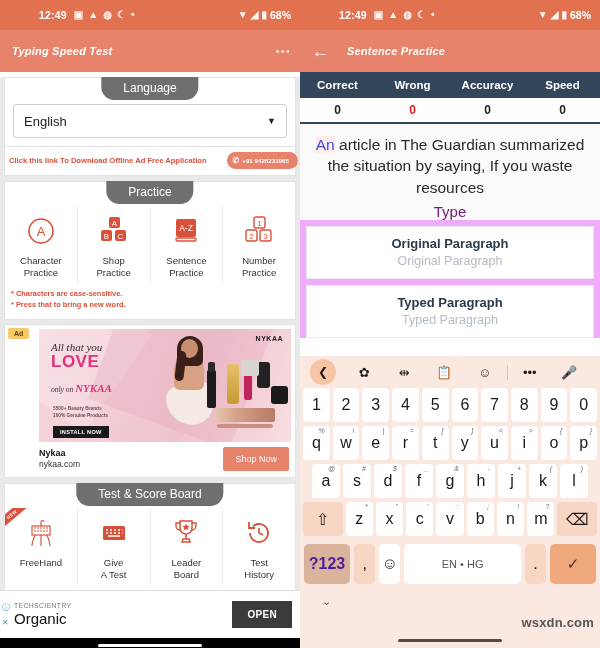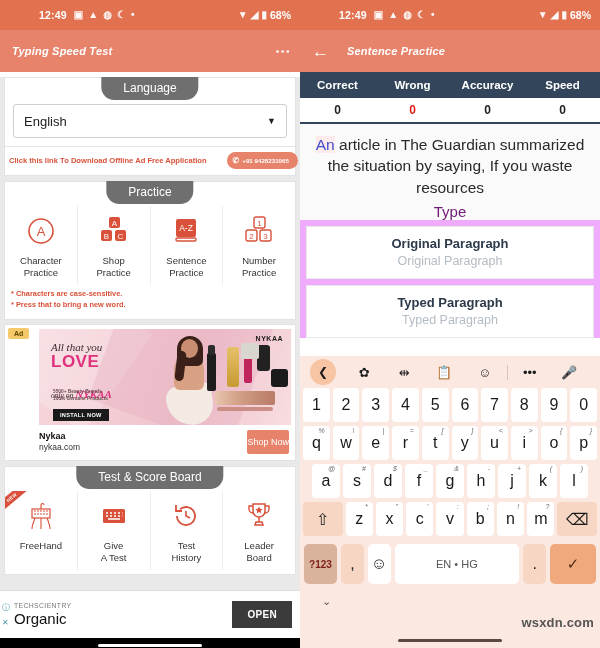--- a/index.html
+++ b/index.html
@@ -81,50 +81,50 @@
     padding:3px 6px 5px;
   }
 
   
   .ad-card { background:#fff; margin:4px 4px 0; border:1px solid #e3e3e3; position:relative; }
   .ad-badge {
     position:absolute; top:3px; left:3px; background:#f5c86a; color:#5b4800;
     font-size:7px; padding:2px 6px; border-radius:2px; z-index:3; font-weight:bold;
   }
   .ad-banner {
-    height:96px; margin:4px 4px 0 34px; position:relative; overflow:hidden;
+    height:113px; margin:4px 4px 0 34px; position:relative; overflow:hidden;
     background:linear-gradient(110deg,#f6d8dc 0%,#f3ccd4 35%,#eec3cd 60%,#f7dde0 100%);
   }
   .ad-shape1 { position:absolute; width:120px; height:120px; background:rgba(255,255,255,.22);
     transform:rotate(35deg); left:-30px; top:-40px; }
   .ad-shape2 { position:absolute; width:150px; height:160px; background:rgba(228,170,186,.35);
     transform:rotate(20deg); right:30px; top:-60px; }
   .ad-title { position:absolute; left:12px; top:12px; }
   .ad-t1 { font-family:"Liberation Serif", serif; font-style:italic; font-size:11px; color:#3a2a2e; }
   .ad-t2 { font-size:17px; font-weight:bold; color:#e0327c; letter-spacing:.5px; line-height:1; }
-  .ad-t3 { font-family:"Liberation Serif", serif; font-style:italic; font-size:7.5px; color:#3a2a2e; margin-top:18px; }
+  .ad-t3 { font-family:"Liberation Serif", serif; font-style:italic; font-size:7.5px; color:#3a2a2e; margin-top:12px; }
   .ad-brand-in { font-size:11px; font-weight:bold; color:#e0327c; font-style:italic; }
   .ad-bullets { position:absolute; left:14px; bottom:22px; font-size:4.8px; color:#6a4a52; line-height:1.6; font-weight:bold; }
   .ad-cta { position:absolute; left:14px; bottom:4px; background:#1a1a1a; color:#fff;
     font-size:5.6px; padding:3px 7px; font-weight:bold; letter-spacing:.3px; }
   .ad-logo { position:absolute; right:8px; top:6px; font-size:7px; font-weight:bold; color:#1a1a1a; letter-spacing:.5px; }
   .ad-model { position:absolute; right:72px; top:8px; width:54px; height:92px; }
   .ad-model .head { position:absolute; left:16px; top:2px; width:17px; height:19px; background:#c98e72; border-radius:50%; }
   .ad-model .hair { position:absolute; left:12px; top:-1px; width:26px; height:30px; background:#3a2018; border-radius:14px 14px 6px 9px; }
   .ad-model .hair2 { position:absolute; left:11px; top:14px; width:9px; height:30px; background:#3a2018; border-radius:6px; transform:rotate(7deg); }
   .ad-model .body { position:absolute; left:9px; top:19px; width:30px; height:34px; background:#d9a183; border-radius:13px 13px 6px 6px; }
   .ad-model .legs { position:absolute; left:2px; top:48px; width:46px; height:40px; background:#f3eae4; border-radius:12px 6px 20px 26px; transform:rotate(-8deg); }
   .ad-products { position:absolute; right:2px; bottom:4px; width:86px; height:78px; }
   .pr { position:absolute; border-radius:2px; }
   .ad-footer { display:flex; align-items:center; padding:5px 6px 6px 34px; }
   .ad-name { font-size:9px; font-weight:bold; color:#111; }
   .ad-url { font-size:8.5px; color:#333; margin-top:1px; }
   .shop-now {
     margin-left:auto; background:#e8836b; color:#fff; font-size:9px;
-    padding:7px 0; border-radius:2px;
+    padding:7px 12px; border-radius:2px;
   }
 
   .score-card { padding:24px 0 4px; margin-bottom:5px; }
   .ribbon {
     position:absolute; left:-9px; top:2px; background:#d9513a; color:#fff;
     font-size:4.6px; font-weight:bold; padding:2px 10px; transform:rotate(-40deg);
     letter-spacing:.3px;
   }
 
   
@@ -198,21 +198,21 @@
     background:#fff; border-radius:4px; height:34px; flex:1;
     display:flex; align-items:center; justify-content:center;
     font-size:16px; color:#1a1a1a; position:relative;
   }
   .key .sup {
     position:absolute; top:1px; right:5px; font-size:7px; color:#6d6d6d;
   }
   .key.fn { background:#f7d6c3; }
   .key.wide { flex:1.45; }
   .row2 { padding-left:12px; padding-right:12px; }
-  .key.round { border-radius:50%; background:#d9b39c; flex:none; width:33px; height:40px; border-radius:22px; font-size:10px; font-weight:bold; color:#7f1d1d; }
+  .key.round { border-radius:50%; background:#d9b39c; flex:none; width:46px; height:40px; border-radius:22px; font-size:16px; font-weight:bold; color:#4c1d95; }
   .key.enter { background:#f0a97c; flex:none; width:46px; height:40px; border-radius:22px; font-size:15px; color:#4a2c17; }
   .key.small { flex:.62; }
   .key.space { flex:3.4; font-size:11px; color:#555; }
   .kb-bottom { display:flex; align-items:center; gap:4px; padding:4px 4px 0; }
   .kb-bottom .key { height:40px; border-radius:5px; }
   .kb-foot { height:34px; display:flex; align-items:center; justify-content:center; position:relative; }
   .kb-foot .chev { position:absolute; left:22px; font-size:11px; color:#6a5048; }
   .watermark {
     position:absolute; right:6px; bottom:18px; font-size:13px; color:#555;
     font-weight:bold; letter-spacing:.2px;
@@ -420,43 +420,43 @@
             </div>
             <div class="tile-label">
               <span>Give</span><br>
               <span>A Test</span>
             </div>
           </div>
 
           <div class="tile">
             <div class="tile-icon">
               <svg width="30" height="30" viewBox="0 0 30 30">
-                <path d="M6 15a9 9 0 1 0 3-6.7" fill="none" stroke="#d9513a" stroke-width="1.8"></path>
-                <path d="M5 4v6h6" fill="none" stroke="#d9513a" stroke-width="1.8"></path>
-                <path d="M15 10v5l4 2" fill="none" stroke="#d9513a" stroke-width="1.6"></path>
-              </svg>
-            </div>
-            <div class="tile-label">
-              <span>Test</span><br>
-              <span>History</span>
-            </div>
-          </div>
-
-          <div class="tile">
-            <div class="tile-icon">
-              <svg width="30" height="30" viewBox="0 0 30 30">
                 <path d="M9 3h12v7a6 6 0 0 1-12 0V3z" fill="none" stroke="#d9513a" stroke-width="1.5"></path>
                 <path d="M9 5H5v3a4 4 0 0 0 4 4M21 5h4v3a4 4 0 0 1-4 4" fill="none" stroke="#d9513a" stroke-width="1.4"></path>
                 <path d="M15 16v5M11 24h8l-1-3h-6z" fill="none" stroke="#d9513a" stroke-width="1.5"></path>
                 <path d="M15 5.5l1.1 2.3 2.5.3-1.8 1.7.4 2.5-2.2-1.2-2.2 1.2.4-2.5-1.8-1.7 2.5-.3z" fill="#d9513a"></path>
               </svg>
             </div>
             <div class="tile-label">
               <span>Leader</span><br>
               <span>Board</span>
+            </div>
+          </div>
+
+          <div class="tile">
+            <div class="tile-icon">
+              <svg width="30" height="30" viewBox="0 0 30 30">
+                <path d="M6 15a9 9 0 1 0 3-6.7" fill="none" stroke="#d9513a" stroke-width="1.8"></path>
+                <path d="M5 4v6h6" fill="none" stroke="#d9513a" stroke-width="1.8"></path>
+                <path d="M15 10v5l4 2" fill="none" stroke="#d9513a" stroke-width="1.6"></path>
+              </svg>
+            </div>
+            <div class="tile-label">
+              <span>Test</span><br>
+              <span>History</span>
             </div>
           </div>
 
         </div>
       </div>
 
       <div class="bottom-ad">
         <div class="ba-marks">
           <div>ⓘ</div>
           <div>✕</div>

